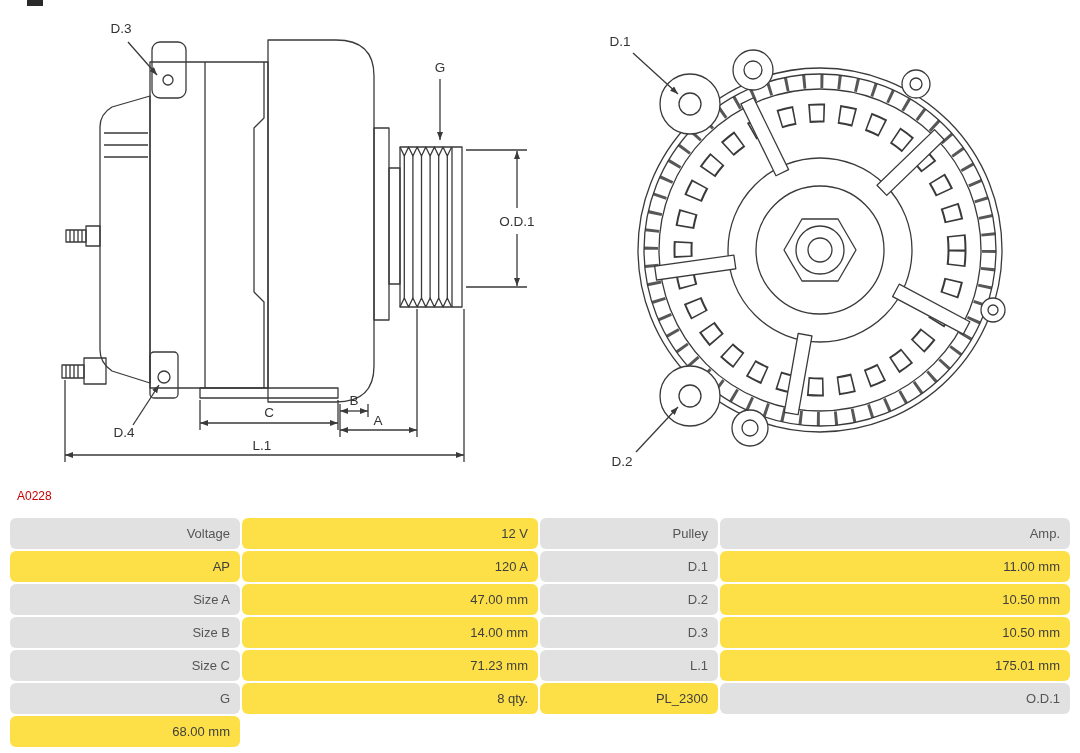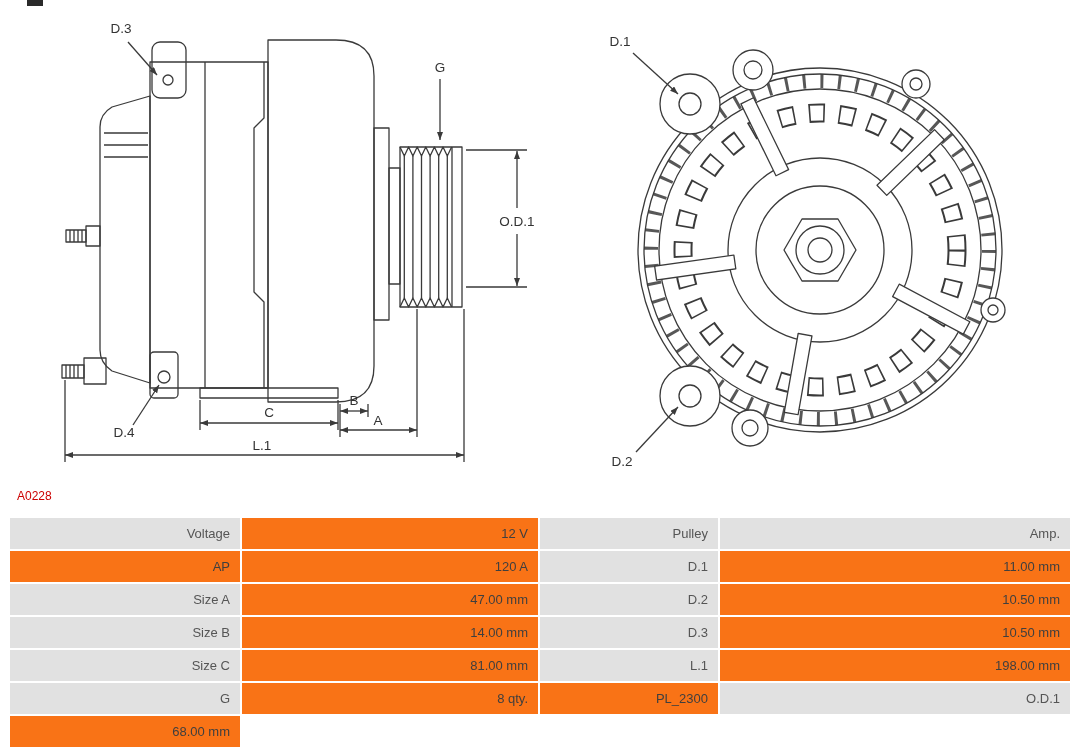--- a/index.html
+++ b/index.html
@@ -21,23 +21,24 @@
     grid-template-columns: 230px 296px 178px 1fr;
     gap: 2px;
   }
   .cell {
     height: 31px;
     display: flex; align-items: center; justify-content: flex-end;
     padding-right: 10px;
     font-size: 13px;
     color: #4a4a4a;
     white-space: nowrap;
+    border-radius: 6px;
   }
   .cell.label { background: #e1e1e1; color: #555555; }
-  .cell.value { background: #f97316; color: #3f3f3f; }
+  .cell.value { background: #fde047; color: #3f3f3f; }
   .cell.empty { background: transparent; }
   svg text {
     font-family: "Liberation Sans", sans-serif;
     font-size: 13.5px;
     fill: #333333;
     stroke: none;
   }
 </style>
 </head>
 <body>
@@ -184,23 +185,23 @@
     <div class="cell value">47.00 mm</div>
     <div class="cell label">D.2</div>
     <div class="cell value">10.50 mm</div>
 
     <div class="cell label">Size B</div>
     <div class="cell value">14.00 mm</div>
     <div class="cell label">D.3</div>
     <div class="cell value">10.50 mm</div>
 
     <div class="cell label">Size C</div>
-    <div class="cell value">81.00 mm</div>
+    <div class="cell value">71.23 mm</div>
     <div class="cell label">L.1</div>
-    <div class="cell value">198.00 mm</div>
+    <div class="cell value">175.01 mm</div>
 
     <div class="cell label">G</div>
     <div class="cell value">8 qty.</div>
     <div class="cell value">PL_2300</div>
 
     <div class="cell label">O.D.1</div>
     <div class="cell value">68.00 mm</div>
     <div class="cell empty"></div>
     <div class="cell empty"></div>
   </div>

